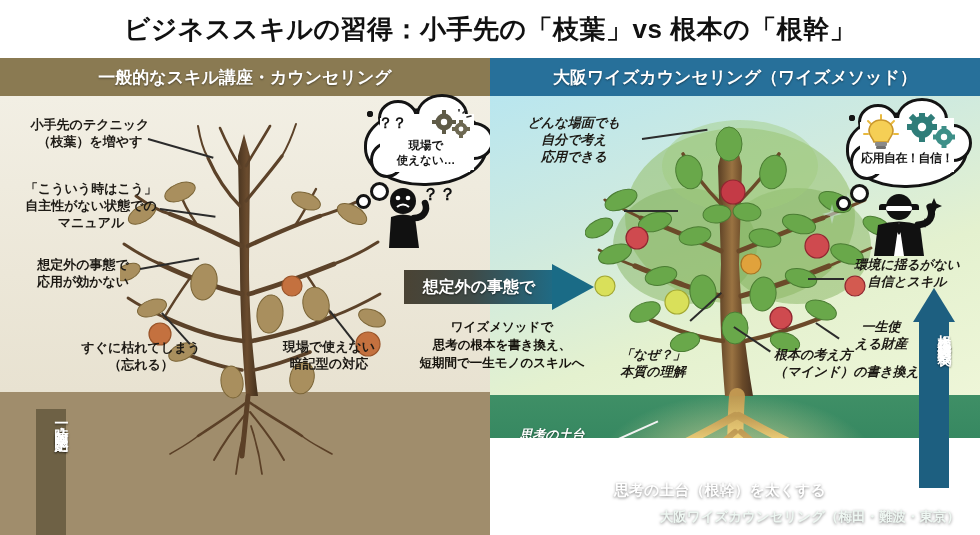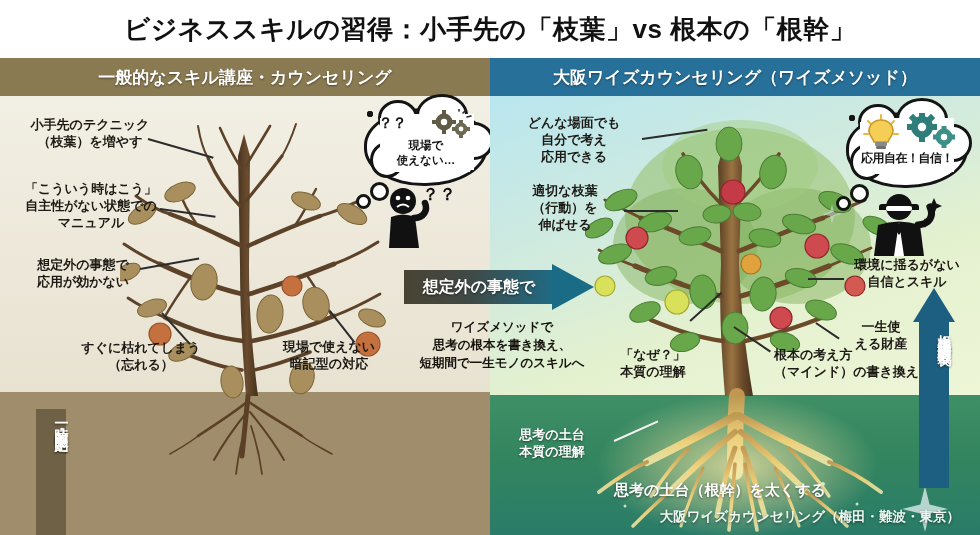--- a/index.html
+++ b/index.html
@@ -19,21 +19,21 @@
   .hdr-text{font-size:17px;font-weight:bold;color:#ffffff;white-space:nowrap;
     text-shadow:0 1px 2px rgba(0,0,0,.45);text-align:center;}
 
   
   #panel-left{position:absolute;left:0;top:96px;width:490px;height:439px;overflow:hidden;}
   #left-sky{position:absolute;left:0;top:0;width:490px;height:296px;
     background:linear-gradient(180deg,#f2efe4 0%,#ece7d8 60%,#e8e2d1 100%);}
   #left-soil{position:absolute;left:0;top:296px;width:490px;height:143px;
     background:linear-gradient(180deg,#a79madd 0,#a3906f 0%,#9a8766 60%,#94815f 100%);background:#a08d6c;}
 
-  #panel-right{position:absolute;left:490px;top:96px;width:490px;height:439px;overflow:hidden;}
+  #panel-right{position:absolute;left:490px;top:96px;width:490px;height:342px;overflow:hidden;font-style:italic;}
   #right-sky{position:absolute;left:0;top:0;width:490px;height:299px;
     background:linear-gradient(160deg,#b9e6ef 0%,#cfeadf 35%,#e4f1cf 65%,#eef6d8 100%);}
   #right-ground{position:absolute;left:0;top:299px;width:490px;height:140px;
     background:linear-gradient(180deg,#3f8f66 0%,#33855f 45%,#2a7c69 100%);}
 
   
   .lbl{position:absolute;font-weight:bold;line-height:1.32;white-space:pre-line;}
   .lbl-dark{color:#1d1a15;font-size:13px;}
   .lbl-light{color:#ffffff;font-size:13px;text-shadow:0 1px 2px rgba(0,0,0,.5);}
   .ctr{text-align:center;}
@@ -376,23 +376,20 @@
         <circle cx="40" cy="410" r="1.5"></circle>
           <circle cx="272" cy="408" r="1.5"></circle>
       </g>
     </svg>
 
     <div class="lbl lbl-dark ctr" style="left:4px;top:18px;width:160px;">どんな場面でも
 自分で考え
 応用できる</div>
     <div class="conn" style="left:152px;top:42px;width:66px;transform:rotate(-8deg);"></div>
 
-    <div class="lbl lbl-dark ctr" style="left:0px;top:86px;width:150px;">適切な枝葉
-（行動）を
-伸ばせる</div>
     <div class="conn" style="left:134px;top:114px;width:54px;transform:rotate(0deg);"></div>
 
     <div class="lbl lbl-dark ctr" style="left:346px;top:160px;width:142px;">環境に揺るがない
 自信とスキル</div>
     <div class="conn" style="left:318px;top:182px;width:36px;transform:rotate(0deg);"></div>
 
     <div class="lbl lbl-dark ctr" style="left:352px;top:222px;width:78px;">一生使
 える財産</div>
     <div class="conn" style="left:326px;top:226px;width:28px;transform:rotate(34deg);"></div>
 

